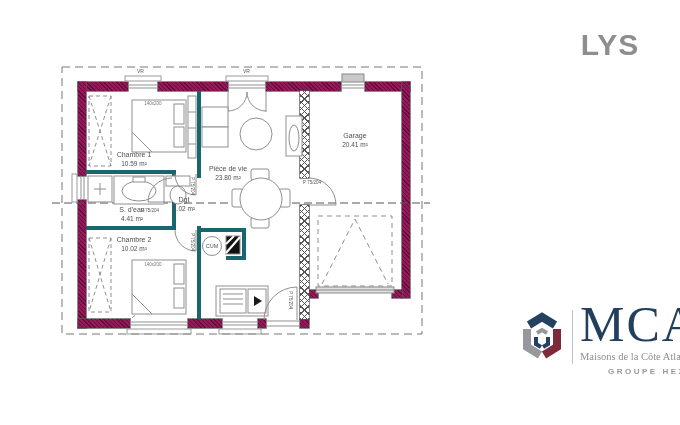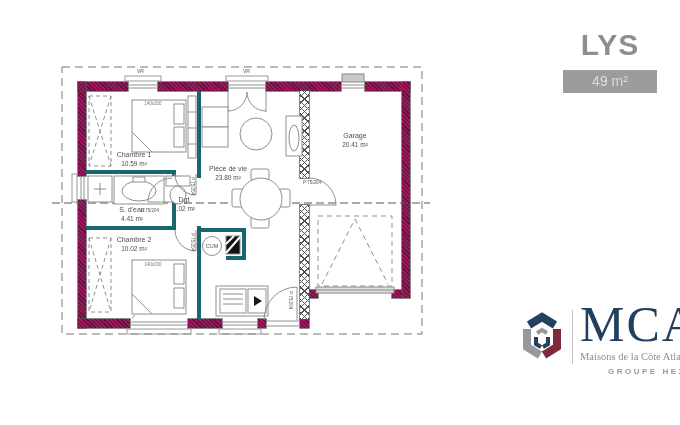--- a/index.html
+++ b/index.html
@@ -260,21 +260,20 @@
   <div class="cumlabel" style="left:202px;top:243px;width:20px;">CUM</div>
   <div class="tiny" style="left:141px;top:208px;">P 75/204</div>
   <div class="tiny" style="left:303px;top:180px;">P 75/204</div>
   <div class="tiny vtext" style="left:190px;top:177px;">P 75/204</div>
   <div class="tiny vtext" style="left:190px;top:233px;">P 75/204</div>
   <div class="tiny vtext" style="left:288px;top:291px;">P 75/204</div>
   <div class="tiny" style="left:137px;top:69px;font-size:5px;">VR</div>
   <div class="tiny" style="left:243px;top:69px;font-size:5px;">VR</div>
 
   <div class="plan-title">LYS</div>
-  <div class="area-badge">49 m²</div>
 
   <div>
     <svg class="abs" style="left:516px;top:310px;" width="52" height="54" viewBox="0 0 52 54">
       <g fill="none" stroke-linejoin="miter">
         <path d="M 13,15 L 26,7 L 39,15" stroke="#24415f" stroke-width="8"></path>
         <path d="M 11,19 L 11,37 L 24,45" stroke="#97979d" stroke-width="8"></path>
         <path d="M 41,19 L 41,37 L 28,45" stroke="#7d2b3c" stroke-width="8"></path>
         <path d="M 21,23 L 26,20 L 31,23" stroke="#97979d" stroke-width="4"></path>
         <path d="M 20,27 L 20,34 L 25,37" stroke="#24415f" stroke-width="4"></path>
         <path d="M 32,27 L 32,34 L 27,37" stroke="#24415f" stroke-width="4"></path>

